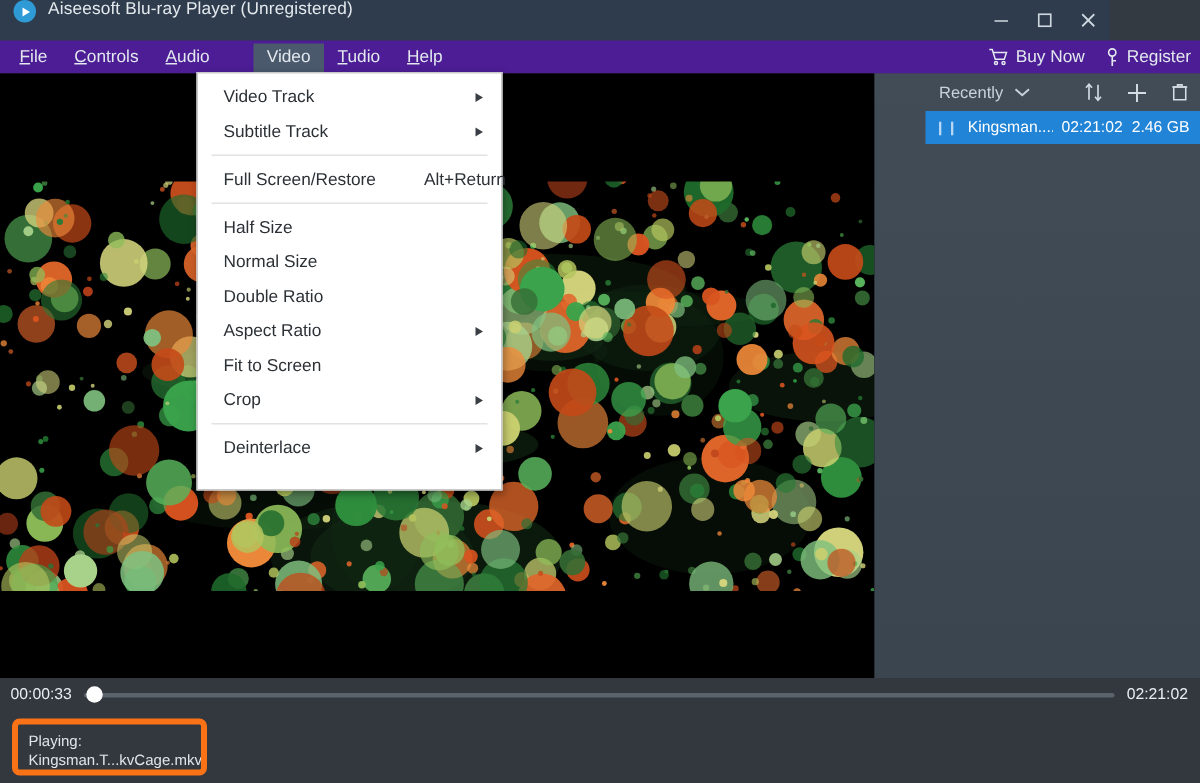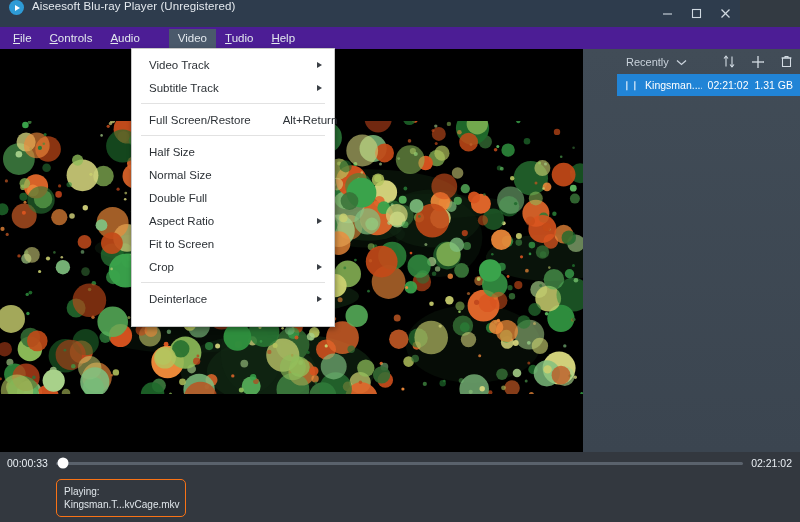--- a/index.html
+++ b/index.html
@@ -171,25 +171,24 @@
     width: 11px; height: 11px; border-radius: 50%;
     background: #ffffff;
   }
   .time-right {
     color: #e9eef3; font-size: 10.5px; padding-right: 8px; flex: none;
   }
 
   .playing-box {
     position: absolute; left: 8px; top: 27px;
     width: 130px; height: 38px;
-    border: 1px solid #f97316; border-radius: 5px;
+    border: 4px solid #f97316; border-radius: 5px;
     padding: 5px 7px;
     color: #dfe5ea; font-size: 10px; line-height: 13px;
     overflow: hidden;
-    margin-left: 48px;
   }
 </style>
 </head>
 <body>
 
 <div id="app">
 
   <div class="titlebar">
     <span class="app-logo">
         <span class="tri"></span>
@@ -216,20 +215,42 @@
   </div>
 
   <div class="menubar">
     <div class="menu-item"><u>F</u><span>ile</span></div>
     <div class="menu-item"><u>C</u><span>ontrols</span></div>
     <div class="menu-item"><u>A</u><span>udio</span></div>
     <div class="menu-item active"><span>Video</span></div>
     <div class="menu-item"><u>T</u><span>udio</span></div>
     <div class="menu-item"><u>H</u><span>elp</span></div>
 
+    <div class="menubar-right">
+      <div class="mb-link">
+        <span>
+          <svg width="13" height="12" viewBox="0 0 13 12" fill="none" stroke="currentColor" stroke-width="1">
+            <path d="M0.5 1h2l2 6.5h6l1.5-4.5H3.2"></path>
+            <circle cx="5" cy="10" r="1"></circle>
+              <circle cx="10" cy="10" r="1"></circle>
+          </svg>
+        </span>
+        <span>Buy Now</span>
+      </div>
+      <div class="mb-link">
+        <span>
+          <svg width="9" height="13" viewBox="0 0 9 13" fill="none" stroke="currentColor" stroke-width="1.1">
+            <circle cx="4.5" cy="3" r="2.4"></circle>
+              <line x1="4.5" y1="5.4" x2="4.5" y2="12"></line>
+              <line x1="4.5" y1="8.5" x2="7" y2="8.5"></line>
+          </svg>
+        </span>
+        <span>Register</span>
+      </div>
+    </div>
   </div>
 
   <div class="video-stage">
     <svg class="bokeh-svg" width="583" height="403" viewBox="0 0 583 403">
       <rect x="0" y="0" width="583" height="403" fill="#000000"></rect>
       <g id="bokeh">
           <ellipse cx="550.2" cy="208.6" rx="64.3" ry="23.3" fill="#132a15" opacity="0.46"></ellipse>
           <ellipse cx="363.9" cy="144.1" rx="93.6" ry="23.8" fill="#132a15" opacity="0.40"></ellipse>
           <ellipse cx="175.5" cy="199.0" rx="80.8" ry="16.2" fill="#132a15" opacity="0.37"></ellipse>
           <ellipse cx="365.7" cy="185.1" rx="39.4" ry="13.4" fill="#132a15" opacity="0.30"></ellipse>
@@ -901,21 +922,21 @@
               <path d="M4 3V1.6h3V3"></path>
           </svg>
         </span>
       </div>
     </div>
 
     <div class="pl-row">
       <span class="pl-pause-mark">❙❙</span>
       <span class="pl-name">Kingsman....vCage.mkv</span>
       <span class="pl-meta">02:21:02</span>
-      <span class="pl-meta">1.31 GB</span>
+      <span class="pl-meta">2.46 GB</span>
     </div>
   </div>
 
   <div class="dropdown">
 
     <div class="dd-item">
       <span>Video Track</span>
       <span class="dd-arrow"></span>
     </div>
 
@@ -933,21 +954,21 @@
 
     <div class="dd-sep"></div>
 
     <div class="dd-item">
       <span>Half Size</span>
     </div>
     <div class="dd-item">
       <span>Normal Size</span>
     </div>
     <div class="dd-item">
-      <span>Double Full</span>
+      <span>Double Ratio</span>
     </div>
     <div class="dd-item">
       <span>Aspect Ratio</span>
       <span class="dd-arrow"></span>
     </div>
     <div class="dd-item">
       <span>Fit to Screen</span>
     </div>
     <div class="dd-item">
       <span>Crop</span>

